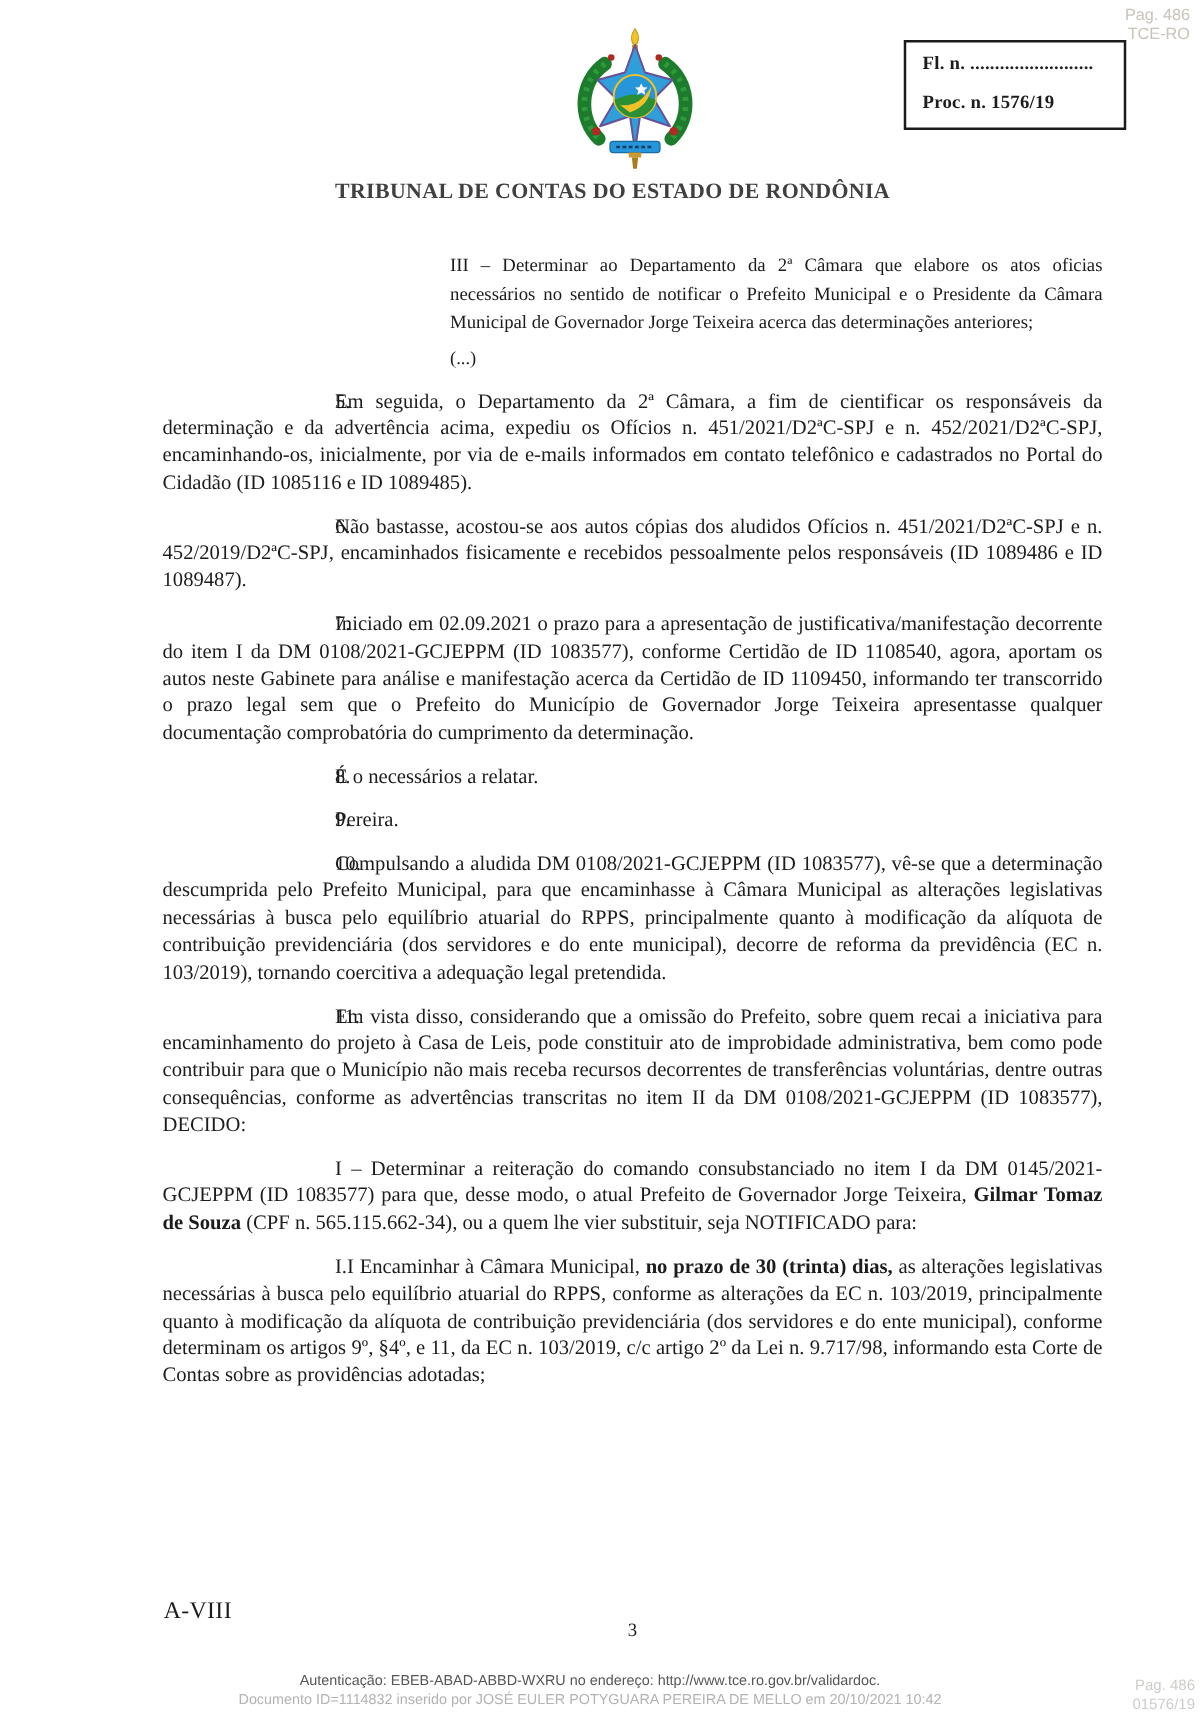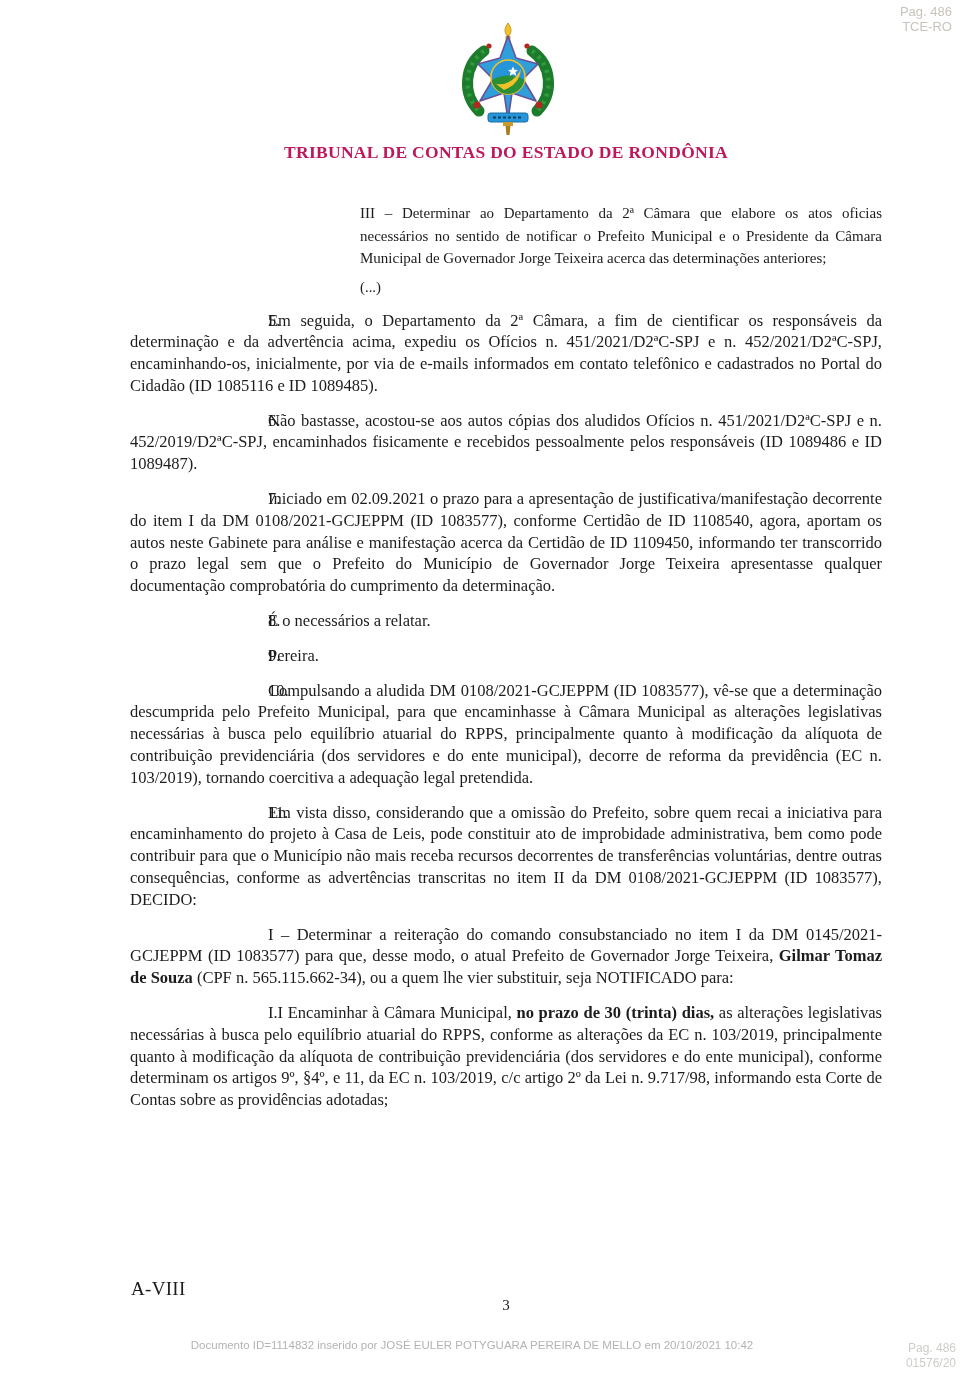--- a/index.html
+++ b/index.html
@@ -31,25 +31,25 @@
     font-size:15px;
     font-weight:600;
     letter-spacing:.2px;
   }
   .proc-box .line{display:block;line-height:16px;}
   .proc-box .line + .line{margin-top:15px;}
   
   .coa{position:absolute;left:452px;top:22px;width:112px;height:114px;}
   
   .doc-title{
-    position:absolute;left:130px;top:142px;width:752px;
+    position:absolute;left:114px;top:142px;width:752px;
     margin:0;text-align:center;
     font-size:17.5px;font-weight:bold;
     letter-spacing:.3px;
-    color:#be185d;
+    color:#404040;
   }
   
   .content{
     position:absolute;left:130px;top:202px;width:752px;
     text-align:justify;
   }
   .quote{
     margin:0 0 0 230px;
     width:522px;
     font-size:15px;
@@ -100,20 +100,24 @@
 </head>
 <body>
 
 <div class="page">
 
   <div class="stamp-tr">
     <div>Pag. 486</div>
     <div>TCE-RO</div>
   </div>
 
+  <div class="proc-box">
+    <span class="line">Fl. n. .........................</span>
+    <span class="line">Proc. n. 1576/19</span>
+  </div>
 
   <div class="coa">
     <svg viewBox="0 0 110 114" width="112" height="114" aria-hidden="true">
 
       <path d="M55 1 C59 6.5 59 10.5 55 15 C51 10.5 51 6.5 55 1 Z" fill="#f2c127" stroke="#c99a2e" stroke-width="1"></path>
       <rect x="52.6" y="14" width="4.8" height="10" fill="#c99a2e"></rect>
 
       <path d="M31 29 C11 43 9 72 26 89" stroke="#1d7c2b" stroke-width="11" fill="none" stroke-linecap="round"></path>
       <path d="M79 29 C99 43 101 72 84 89" stroke="#1d7c2b" stroke-width="11" fill="none" stroke-linecap="round"></path>
       <path d="M31 29 C11 43 9 72 26 89" stroke="#2f9a3e" stroke-width="4.5" fill="none" stroke-dasharray="3 5"></path>
@@ -154,21 +158,22 @@
         <div class="para"><span class="para-num">11.</span><span>Em vista disso, considerando que a omissão do Prefeito, sobre quem recai a iniciativa para encaminhamento do projeto à Casa de Leis, pode constituir ato de improbidade administrativa, bem como pode contribuir para que o Município não mais receba recursos decorrentes de transferências voluntárias, dentre outras consequências, conforme as advertências transcritas no item II da DM 0108/2021-GCJEPPM (ID 1083577), DECIDO:</span></div>
         <div class="para"><span>I – Determinar a reiteração do comando consubstanciado no item I da DM 0145/2021-GCJEPPM (ID 1083577) para que, desse modo, o atual Prefeito de Governador Jorge Teixeira, </span><b>Gilmar Tomaz de Souza</b><span> (CPF n. 565.115.662-34), ou a quem lhe vier substituir, seja NOTIFICADO para:</span></div>
         <div class="para"><span>I.I Encaminhar à Câmara Municipal, </span><b>no prazo de 30 (trinta) dias,</b><span> as alterações legislativas necessárias à busca pelo equilíbrio atuarial do RPPS, conforme as alterações da EC n. 103/2019, principalmente quanto à modificação da alíquota de contribuição previdenciária (dos servidores e do ente municipal), conforme determinam os artigos 9º, §4º, e 11, da EC n. 103/2019, c/c artigo 2º da Lei n. 9.717/98, informando esta Corte de Contas sobre as providências adotadas;</span></div>
       </div>
   </div>
 
   <div class="section-mark">A-VIII</div>
   <div class="page-num">3</div>
 
   <div class="sig-footer">
+    <div>Autenticação: EBEB-ABAD-ABBD-WXRU no endereço: http://www.tce.ro.gov.br/validardoc.</div>
     <div class="faded">Documento ID=1114832   inserido por JOSÉ EULER POTYGUARA PEREIRA DE MELLO em 20/10/2021 10:42</div>
   </div>
 
   <div class="stamp-br">
     <div>Pag. 486</div>
-    <div>01576/20</div>
+    <div>01576/19</div>
   </div>
 
 </div>
 
 </body></html>

